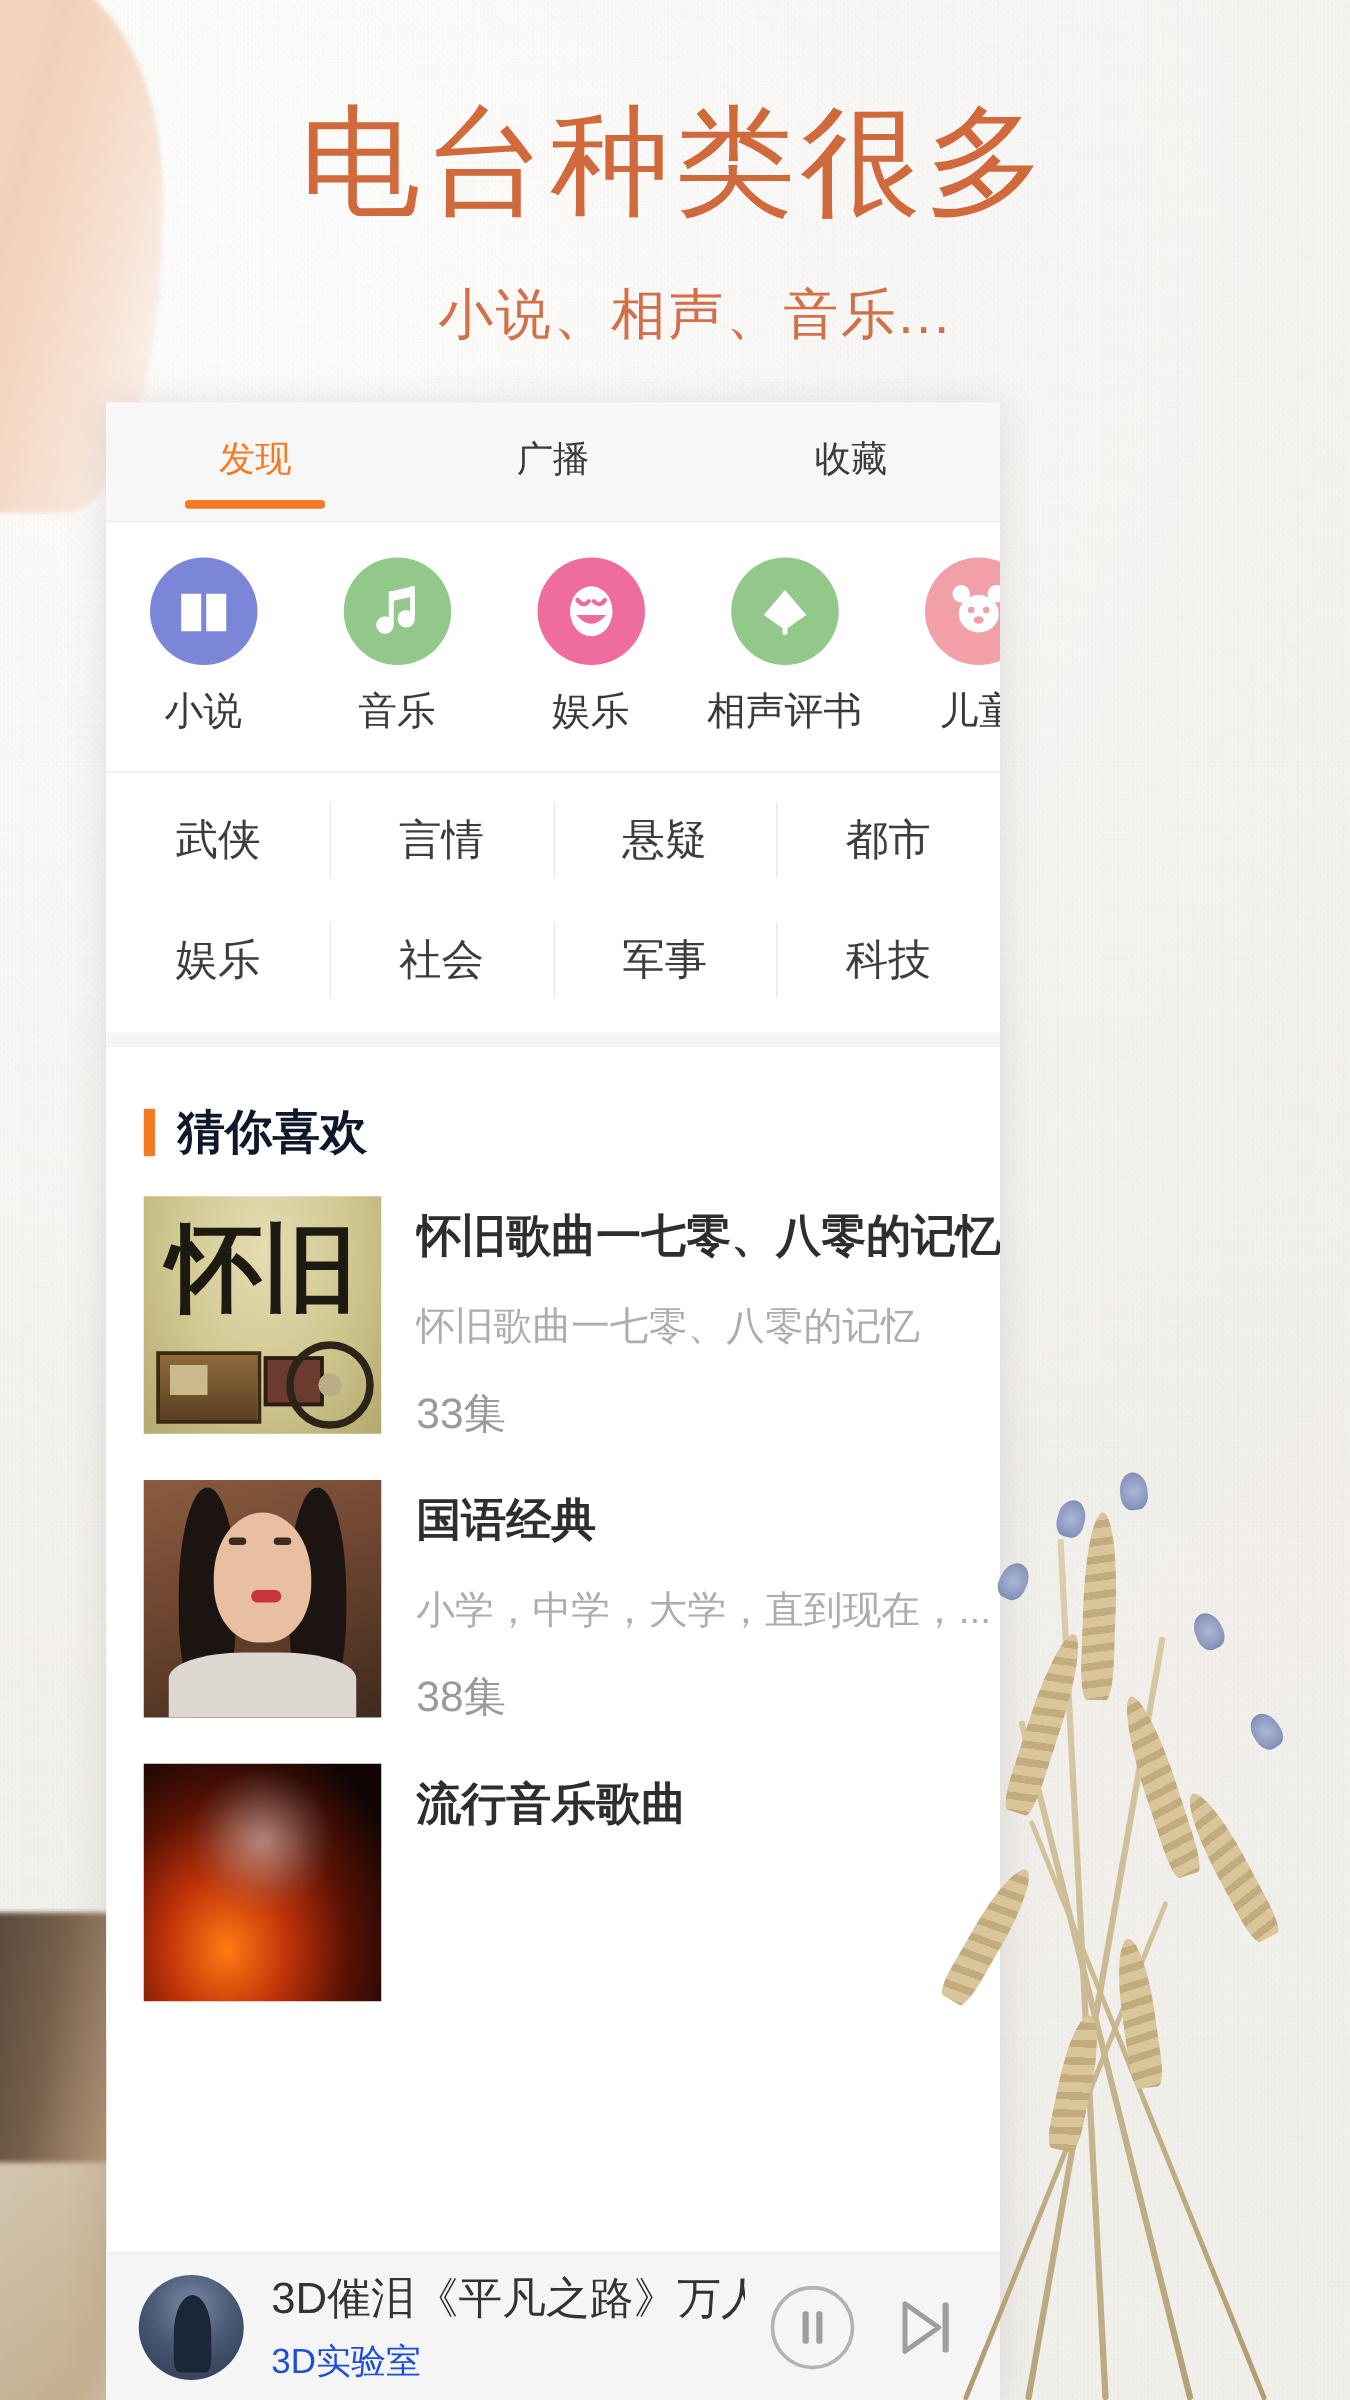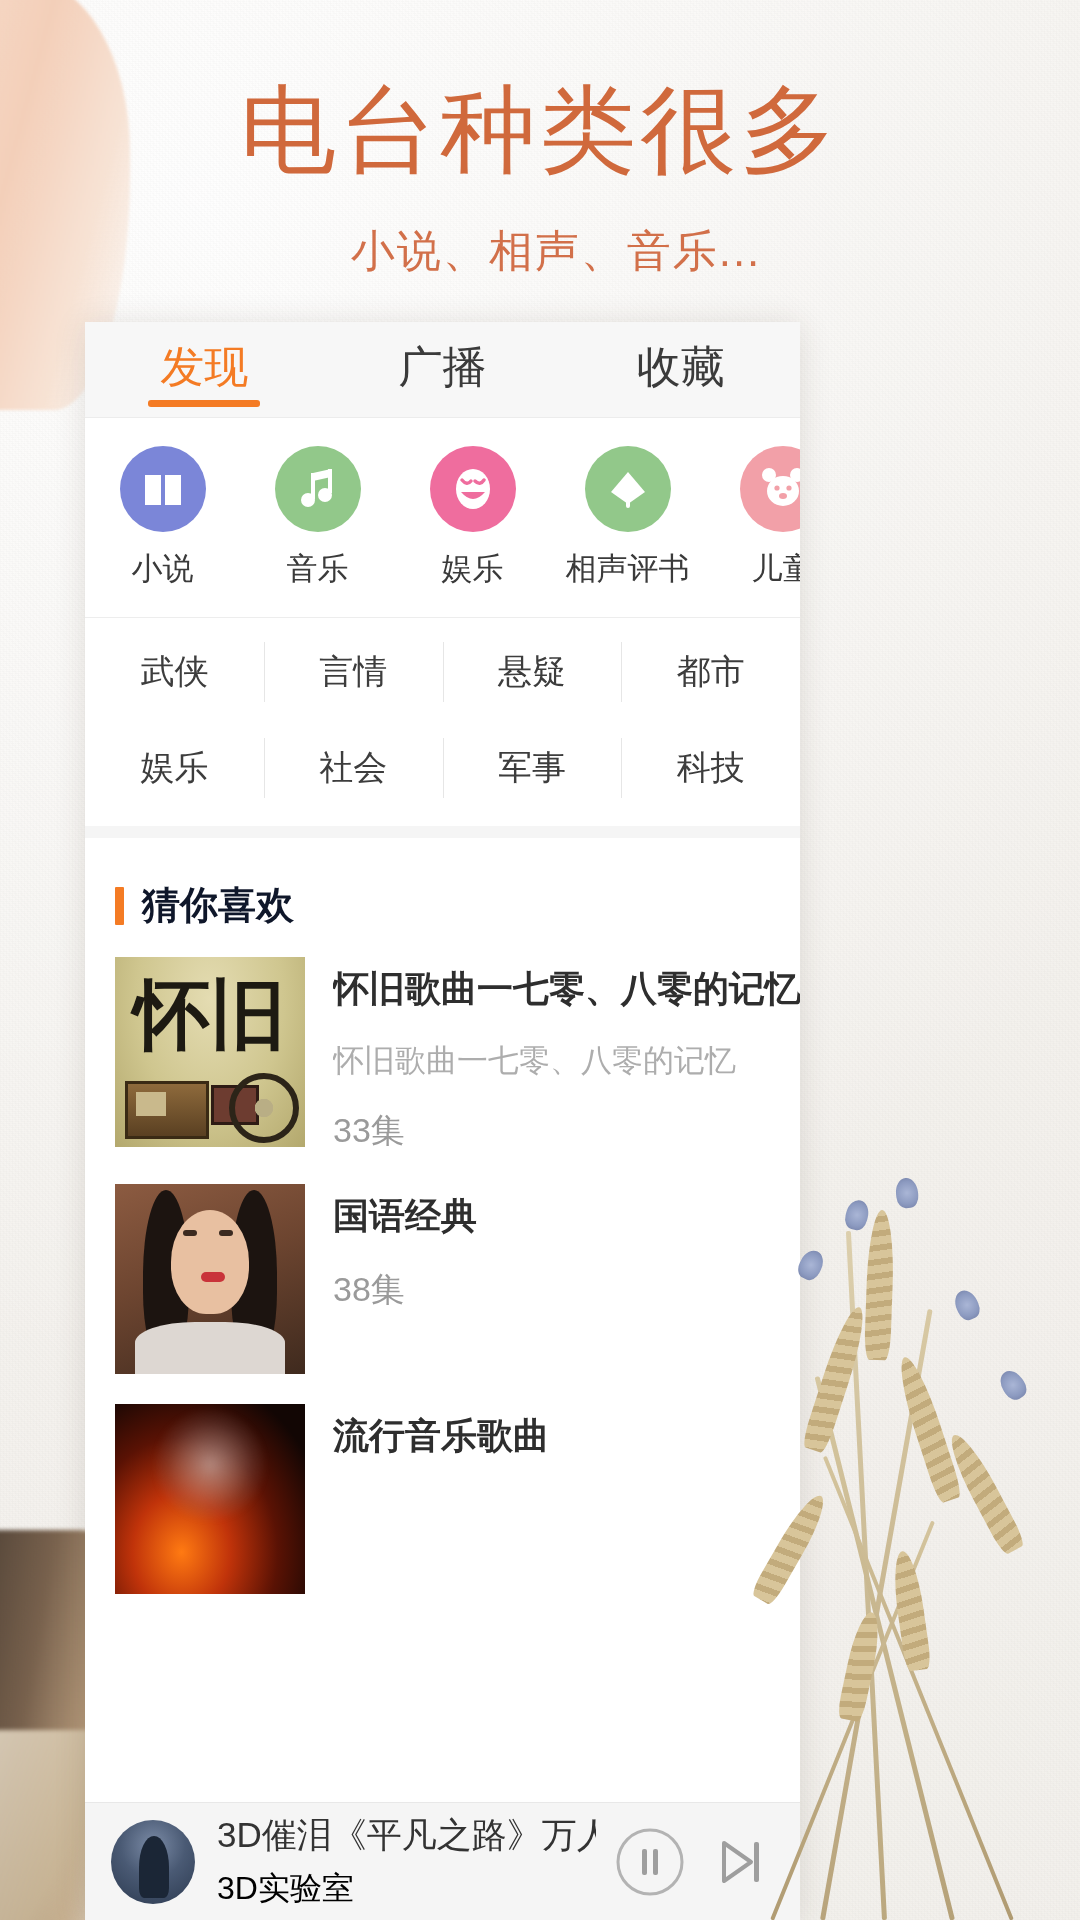--- a/index.html
+++ b/index.html
@@ -88,21 +88,21 @@
   #tabbar {
     height: 96px;
     background: #f7f7f7;
     display: flex;
     align-items: center;
     border-bottom: 1px solid #ececec;
   }
   .tab {
     flex: 1;
     text-align: center;
-    font-size: 44px;
+    font-size: 29px;
     color: #3b3b3b;
     position: relative;
     height: 100%;
     display: flex; align-items: center; justify-content: center;
     padding-bottom: 4px;
     font-family: Liberation Serif, serif;
   }
   .tab.active { color: #f47b24; }
   .tab.active::after {
     content: "";
@@ -299,21 +299,21 @@
   #player-avatar .fig {
     position:absolute; left:28px; top:16px; width:30px; height:62px;
     background:#1b2636; border-radius:50% 50% 16% 16%;
   }
   #player-text { flex: 1; min-width: 0; }
   #player-title {
     font-size: 35px; color: #333;
     white-space: nowrap; overflow: hidden;
     margin-bottom: 8px;
   }
-  #player-artist { font-size: 32px; color: #000000; }
+  #player-artist { font-size: 28px; color: #1d4ed8; }
   .pbtn {
     flex: 0 0 auto;
     margin-left: 16px;
     display: flex; align-items: center; justify-content: center;
   }
 
   
   #flowers {
     position: absolute; right: 0; bottom: 0;
     width: 430px; height: 790px;
@@ -462,20 +462,21 @@
       <div class="hairL"></div>
       <div class="hairR"></div>
       <div class="face"></div>
       <div class="eyeL"></div>
       <div class="eyeR"></div>
       <div class="lip"></div>
       <div class="shirt"></div>
     </div>
     <div class="item-body">
       <div class="item-title">国语经典</div>
+      <div class="item-sub">小学，中学，大学，直到现在，...</div>
       <div class="item-count">38集</div>
     </div>
   </div>
 
   <div class="item">
     <div class="thumb th-fire">
       <div class="smoke"></div>
     </div>
     <div class="item-body">
       <div class="item-title">流行音乐歌曲</div>

